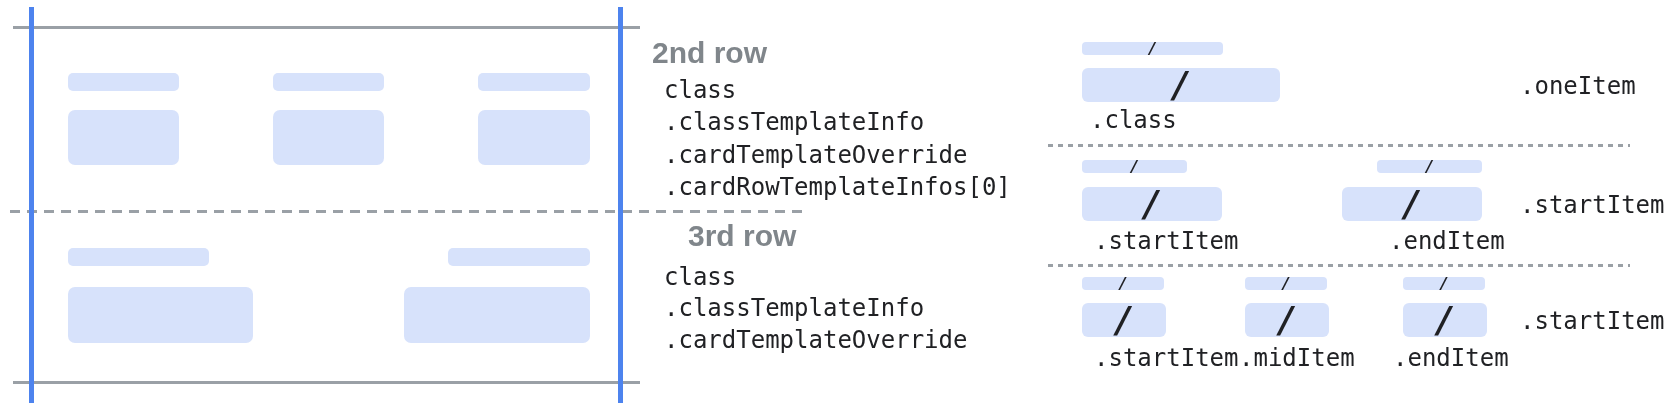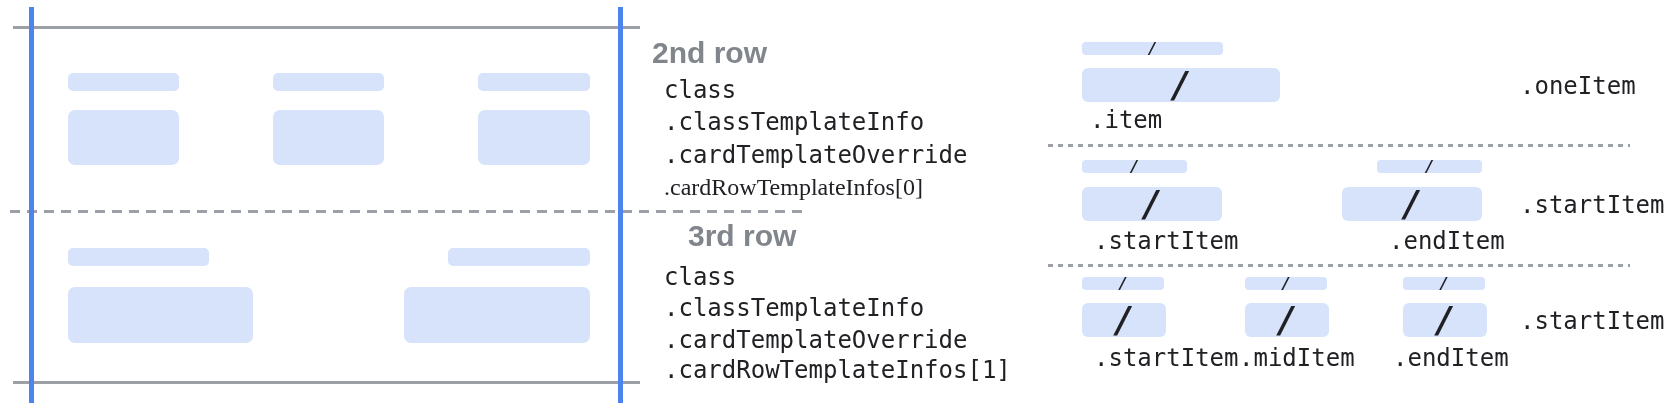--- a/index.html
+++ b/index.html
@@ -54,35 +54,34 @@
 
   <div class="ph-label" style="left:68px;top:248px;width:141px;"></div>
   <div class="ph-block" style="left:68px;top:287px;width:185px;height:56px;"></div>
   <div class="ph-label" style="left:448px;top:248px;width:142px;"></div>
   <div class="ph-block" style="left:404px;top:287px;width:186px;height:56px;"></div>
 
   <div class="heading" style="left:652px;top:38px;">2nd row</div>
   <div class="code" style="left:652px;top:78px;">class</div>
   <div class="code" style="left:652px;top:110px;">.classTemplateInfo</div>
   <div class="code" style="left:652px;top:143px;">.cardTemplateOverride</div>
-  <div class="code" style="left:652px;top:175px;font-family:Liberation Serif, serif;">.cardRowTemplateInfos[0]</div>
+  <div class="code" style="left:652px;top:175px;">.cardRowTemplateInfos[0]</div>
 
   <div class="heading" style="left:688px;top:221px;">3rd row</div>
   <div class="code" style="left:652px;top:265px;">class</div>
   <div class="code" style="left:652px;top:296px;">.classTemplateInfo</div>
   <div class="code" style="left:652px;top:328px;">.cardTemplateOverride</div>
-  <div class="code" style="left:652px;top:358px;">.cardRowTemplateInfos[1]</div>
 
   <div class="bar-sm" style="left:1082px;top:42px;width:141px;">
     <span class="slash-sm">/</span>
   </div>
   <div class="bar-lg" style="left:1082px;top:68px;width:198px;">
     <span class="slash-lg">/</span>
   </div>
-  <div class="code" style="left:1078px;top:108px;">.item</div>
+  <div class="code" style="left:1078px;top:108px;">.class</div>
   <div class="code" style="left:1508px;top:74px;">.oneItem</div>
 
   <div class="dash-line-dot" style="left:1048px;top:144px;width:582px;"></div>
 
   <div class="bar-sm" style="left:1082px;top:160px;width:105px;">
     <span class="slash-sm">/</span>
   </div>
   <div class="bar-lg" style="left:1082px;top:187px;width:140px;">
     <span class="slash-lg">/</span>
   </div>

